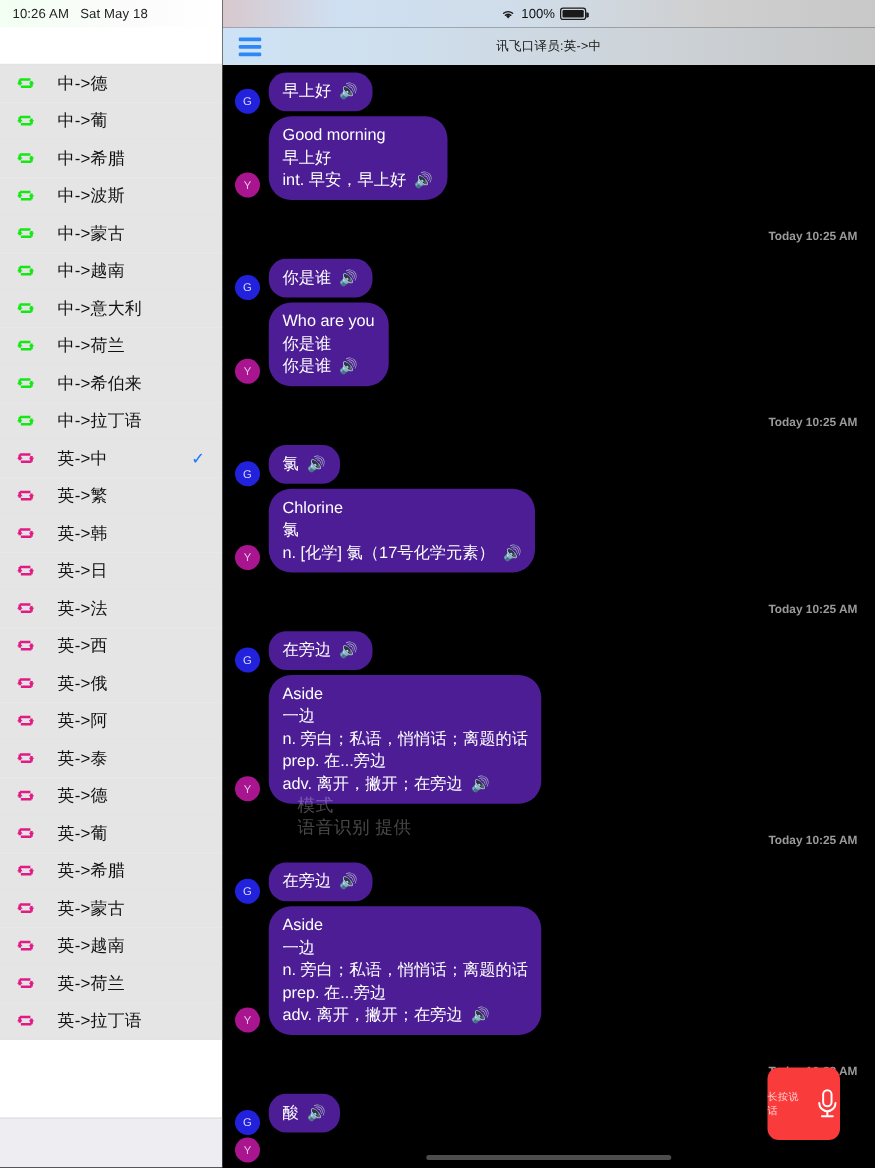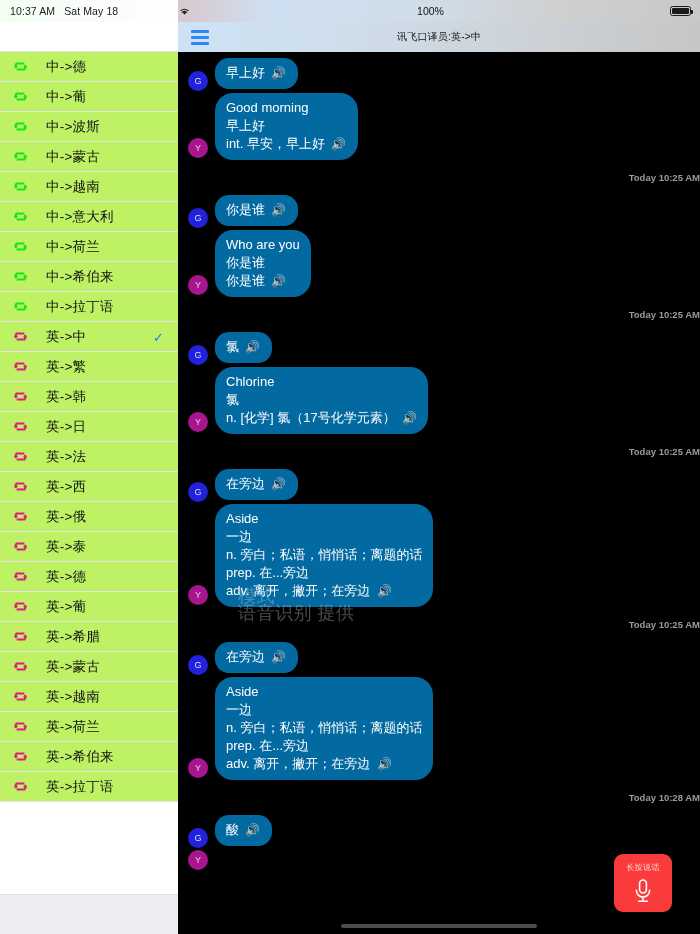--- a/index.html
+++ b/index.html
@@ -27,21 +27,21 @@
     font-size: 10.5px; color: #222; letter-spacing: .1px;
   }
   #sidebar-statusbar .clock { font-weight: 400; }
   #sidebar-statusbar .date { margin-left: 9px; font-weight: 400; }
   #sidebar-head-pad { height: 30px; background:#ffffff; border-bottom: 1px solid #e3e3e6; }
   #lang-list { background:#fff; }
   .lang-row {
     height: 30px;
     display: flex; align-items: center;
     border-bottom: 1px solid #e4e4e7;
-    background: #bef264;
+    background: #e5e5e5;
     position: relative;
     padding-left: 12px;
   }
   .swap-icon { width: 17px; height: 17px; flex: 0 0 17px; position: relative; }
   .swap-icon svg { display:block; width:17px; height:17px; }
   .lang-label {
     margin-left: 17px;
     font-size: 13.5px;
     color: #111;
     letter-spacing: .2px;
@@ -58,21 +58,21 @@
   }
 
   
   #main {
     width: 522px; height: 934px; flex: 0 0 522px;
     background: #000; position: relative; overflow: hidden;
   }
   #main-statusbar {
     height: 22px;
     background: linear-gradient(to right, #d8c8cd 0%, #cfe0f2 18%, #d0dce8 48%, #cfcfcf 75%, #c8c8c8 100%);
-    display: flex; align-items: center; justify-content: space-between;
+    display: flex; align-items: center; justify-content: center;
     padding-right: 9px; gap: 4px;
     font-size: 10.5px; color: #111;
   }
   .wifi-ico { width: 13px; height: 10px; display:block; }
   .battery {
     width: 21px; height: 10px; border: 1px solid #1a1a1a; border-radius: 2.5px;
     position: relative; display:inline-block;
   }
   .battery:after {
     content:""; position:absolute; right:-3px; top:3px; width:2px; height:4px;
@@ -102,73 +102,73 @@
   .row { display: flex; align-items: flex-end; position: relative; }
   .avatar {
     width: 20px; height: 20px; border-radius: 50%;
     display: flex; align-items: center; justify-content: center;
     font-size: 9px; color: #dcdcff; flex: 0 0 20px;
     margin-left: 10px; margin-bottom: 2px;
   }
   .avatar.g { background: #2222dd; }
   .avatar.y { background: #a8158f; color: #e8c6e8; }
   .bubble {
-    background: #0369a1; color: #fff;
+    background: #4c1d95; color: #fff;
     border-radius: 14px;
     padding: 6px 11px 7px 11px;
     margin-left: 7px;
     font-size: 13px; line-height: 18px;
     position: relative; max-width: 340px;
     white-space: pre-wrap;
   }
   .bubble:before {
     content:""; position: absolute; left: -5px; bottom: 3px;
     width: 12px; height: 12px; background: #1f8bff;
     border-bottom-right-radius: 12px;
     transform: skewX(-20deg);
     z-index: -1;
   }
   .bubble .spk { font-size: 12px; }
   .bubble.query { margin-bottom: 4px; }
   .bubble.answer { margin-bottom: 0; border-radius: 18px; }
   .timestamp {
-    text-align: right; 
+    text-align: right; padding-right: 14px;
     font-size: 9.5px; color: #9a9a9a; font-weight: bold;
-    margin-top: 12px; margin-bottom: 12px;
+    margin-top: 24px; margin-bottom: 12px;
   }
   .watermark {
     position: absolute; pointer-events: none;
     color: rgba(255,255,255,0.28);
-    font-size: 18px; line-height: 17px;
+    font-size: 14px; line-height: 17px;
     letter-spacing: .5px;
     white-space: pre;
   }
   #mic-button {
     position: absolute; right: 28px; bottom: 22px;
     width: 58px; height: 58px; border-radius: 9px;
     background: #fa3b3b;
-    display: flex; flex-direction: column; align-items: center; justify-content: center;
+    display: flex; align-items: center; justify-content: center;
     gap: 5px;
   }
   #mic-button .mic-label { font-size: 8px; color: #ffd8d8; letter-spacing: .4px; }
   #mic-button svg { display: block; }
   #home-indicator {
     position: absolute; bottom: 6px; left: 50%; transform: translateX(-50%);
     width: 196px; height: 4px; border-radius: 3px; background: #4c4c4c;
   }
 </style>
 </head>
 <body>
 
 <div id="app">
 
   <div id="sidebar">
 
     <div id="sidebar-statusbar">
-      <span class="clock">10:37 AM</span>
+      <span class="clock">10:26 AM</span>
       <span class="date">Sat May 18</span>
     </div>
 
     <div id="sidebar-head-pad"></div>
 
     <div id="lang-list">
         <div class="lang-row">
           <span class="swap-icon">
             <svg viewBox="0 0 20 20">
               <path d="M4.5 6.5 h10" stroke="#14e814" stroke-width="2.4" fill="none"></path>
@@ -198,20 +198,33 @@
           <span class="swap-icon">
             <svg viewBox="0 0 20 20">
               <path d="M4.5 6.5 h10" stroke="#14e814" stroke-width="2.4" fill="none"></path>
               <path d="M4.5 6.5 v5.5" stroke="#14e814" stroke-width="2.4" fill="none"></path>
               <path d="M15.5 8 v5.5" stroke="#14e814" stroke-width="2.4" fill="none"></path>
               <path d="M15.5 13.5 h-10" stroke="#14e814" stroke-width="2.4" fill="none"></path>
               <path d="M2 10.5 l2.6 -3.2 l2.6 3.2 z" fill="#14e814"></path>
               <path d="M12.9 9.6 l2.6 3.2 l2.6 -3.2 z" fill="#14e814"></path>
             </svg>
           </span>
+          <span class="lang-label">中-&gt;希腊</span>
+        </div>
+        <div class="lang-row">
+          <span class="swap-icon">
+            <svg viewBox="0 0 20 20">
+              <path d="M4.5 6.5 h10" stroke="#14e814" stroke-width="2.4" fill="none"></path>
+              <path d="M4.5 6.5 v5.5" stroke="#14e814" stroke-width="2.4" fill="none"></path>
+              <path d="M15.5 8 v5.5" stroke="#14e814" stroke-width="2.4" fill="none"></path>
+              <path d="M15.5 13.5 h-10" stroke="#14e814" stroke-width="2.4" fill="none"></path>
+              <path d="M2 10.5 l2.6 -3.2 l2.6 3.2 z" fill="#14e814"></path>
+              <path d="M12.9 9.6 l2.6 3.2 l2.6 -3.2 z" fill="#14e814"></path>
+            </svg>
+          </span>
           <span class="lang-label">中-&gt;波斯</span>
         </div>
         <div class="lang-row">
           <span class="swap-icon">
             <svg viewBox="0 0 20 20">
               <path d="M4.5 6.5 h10" stroke="#14e814" stroke-width="2.4" fill="none"></path>
               <path d="M4.5 6.5 v5.5" stroke="#14e814" stroke-width="2.4" fill="none"></path>
               <path d="M15.5 8 v5.5" stroke="#14e814" stroke-width="2.4" fill="none"></path>
               <path d="M15.5 13.5 h-10" stroke="#14e814" stroke-width="2.4" fill="none"></path>
               <path d="M2 10.5 l2.6 -3.2 l2.6 3.2 z" fill="#14e814"></path>
@@ -381,20 +394,33 @@
           <span class="swap-icon">
             <svg viewBox="0 0 20 20">
               <path d="M4.5 6.5 h10" stroke="#e01b84" stroke-width="2.4" fill="none"></path>
               <path d="M4.5 6.5 v5.5" stroke="#e01b84" stroke-width="2.4" fill="none"></path>
               <path d="M15.5 8 v5.5" stroke="#e01b84" stroke-width="2.4" fill="none"></path>
               <path d="M15.5 13.5 h-10" stroke="#e01b84" stroke-width="2.4" fill="none"></path>
               <path d="M2 10.5 l2.6 -3.2 l2.6 3.2 z" fill="#e01b84"></path>
               <path d="M12.9 9.6 l2.6 3.2 l2.6 -3.2 z" fill="#e01b84"></path>
             </svg>
           </span>
+          <span class="lang-label">英-&gt;阿</span>
+        </div>
+        <div class="lang-row">
+          <span class="swap-icon">
+            <svg viewBox="0 0 20 20">
+              <path d="M4.5 6.5 h10" stroke="#e01b84" stroke-width="2.4" fill="none"></path>
+              <path d="M4.5 6.5 v5.5" stroke="#e01b84" stroke-width="2.4" fill="none"></path>
+              <path d="M15.5 8 v5.5" stroke="#e01b84" stroke-width="2.4" fill="none"></path>
+              <path d="M15.5 13.5 h-10" stroke="#e01b84" stroke-width="2.4" fill="none"></path>
+              <path d="M2 10.5 l2.6 -3.2 l2.6 3.2 z" fill="#e01b84"></path>
+              <path d="M12.9 9.6 l2.6 3.2 l2.6 -3.2 z" fill="#e01b84"></path>
+            </svg>
+          </span>
           <span class="lang-label">英-&gt;泰</span>
         </div>
         <div class="lang-row">
           <span class="swap-icon">
             <svg viewBox="0 0 20 20">
               <path d="M4.5 6.5 h10" stroke="#e01b84" stroke-width="2.4" fill="none"></path>
               <path d="M4.5 6.5 v5.5" stroke="#e01b84" stroke-width="2.4" fill="none"></path>
               <path d="M15.5 8 v5.5" stroke="#e01b84" stroke-width="2.4" fill="none"></path>
               <path d="M15.5 13.5 h-10" stroke="#e01b84" stroke-width="2.4" fill="none"></path>
               <path d="M2 10.5 l2.6 -3.2 l2.6 3.2 z" fill="#e01b84"></path>
@@ -460,33 +486,20 @@
             <svg viewBox="0 0 20 20">
               <path d="M4.5 6.5 h10" stroke="#e01b84" stroke-width="2.4" fill="none"></path>
               <path d="M4.5 6.5 v5.5" stroke="#e01b84" stroke-width="2.4" fill="none"></path>
               <path d="M15.5 8 v5.5" stroke="#e01b84" stroke-width="2.4" fill="none"></path>
               <path d="M15.5 13.5 h-10" stroke="#e01b84" stroke-width="2.4" fill="none"></path>
               <path d="M2 10.5 l2.6 -3.2 l2.6 3.2 z" fill="#e01b84"></path>
               <path d="M12.9 9.6 l2.6 3.2 l2.6 -3.2 z" fill="#e01b84"></path>
             </svg>
           </span>
           <span class="lang-label">英-&gt;荷兰</span>
-        </div>
-        <div class="lang-row">
-          <span class="swap-icon">
-            <svg viewBox="0 0 20 20">
-              <path d="M4.5 6.5 h10" stroke="#e01b84" stroke-width="2.4" fill="none"></path>
-              <path d="M4.5 6.5 v5.5" stroke="#e01b84" stroke-width="2.4" fill="none"></path>
-              <path d="M15.5 8 v5.5" stroke="#e01b84" stroke-width="2.4" fill="none"></path>
-              <path d="M15.5 13.5 h-10" stroke="#e01b84" stroke-width="2.4" fill="none"></path>
-              <path d="M2 10.5 l2.6 -3.2 l2.6 3.2 z" fill="#e01b84"></path>
-              <path d="M12.9 9.6 l2.6 3.2 l2.6 -3.2 z" fill="#e01b84"></path>
-            </svg>
-          </span>
-          <span class="lang-label">英-&gt;希伯来</span>
         </div>
         <div class="lang-row">
           <span class="swap-icon">
             <svg viewBox="0 0 20 20">
               <path d="M4.5 6.5 h10" stroke="#e01b84" stroke-width="2.4" fill="none"></path>
               <path d="M4.5 6.5 v5.5" stroke="#e01b84" stroke-width="2.4" fill="none"></path>
               <path d="M15.5 8 v5.5" stroke="#e01b84" stroke-width="2.4" fill="none"></path>
               <path d="M15.5 13.5 h-10" stroke="#e01b84" stroke-width="2.4" fill="none"></path>
               <path d="M2 10.5 l2.6 -3.2 l2.6 3.2 z" fill="#e01b84"></path>
               <path d="M12.9 9.6 l2.6 3.2 l2.6 -3.2 z" fill="#e01b84"></path>

